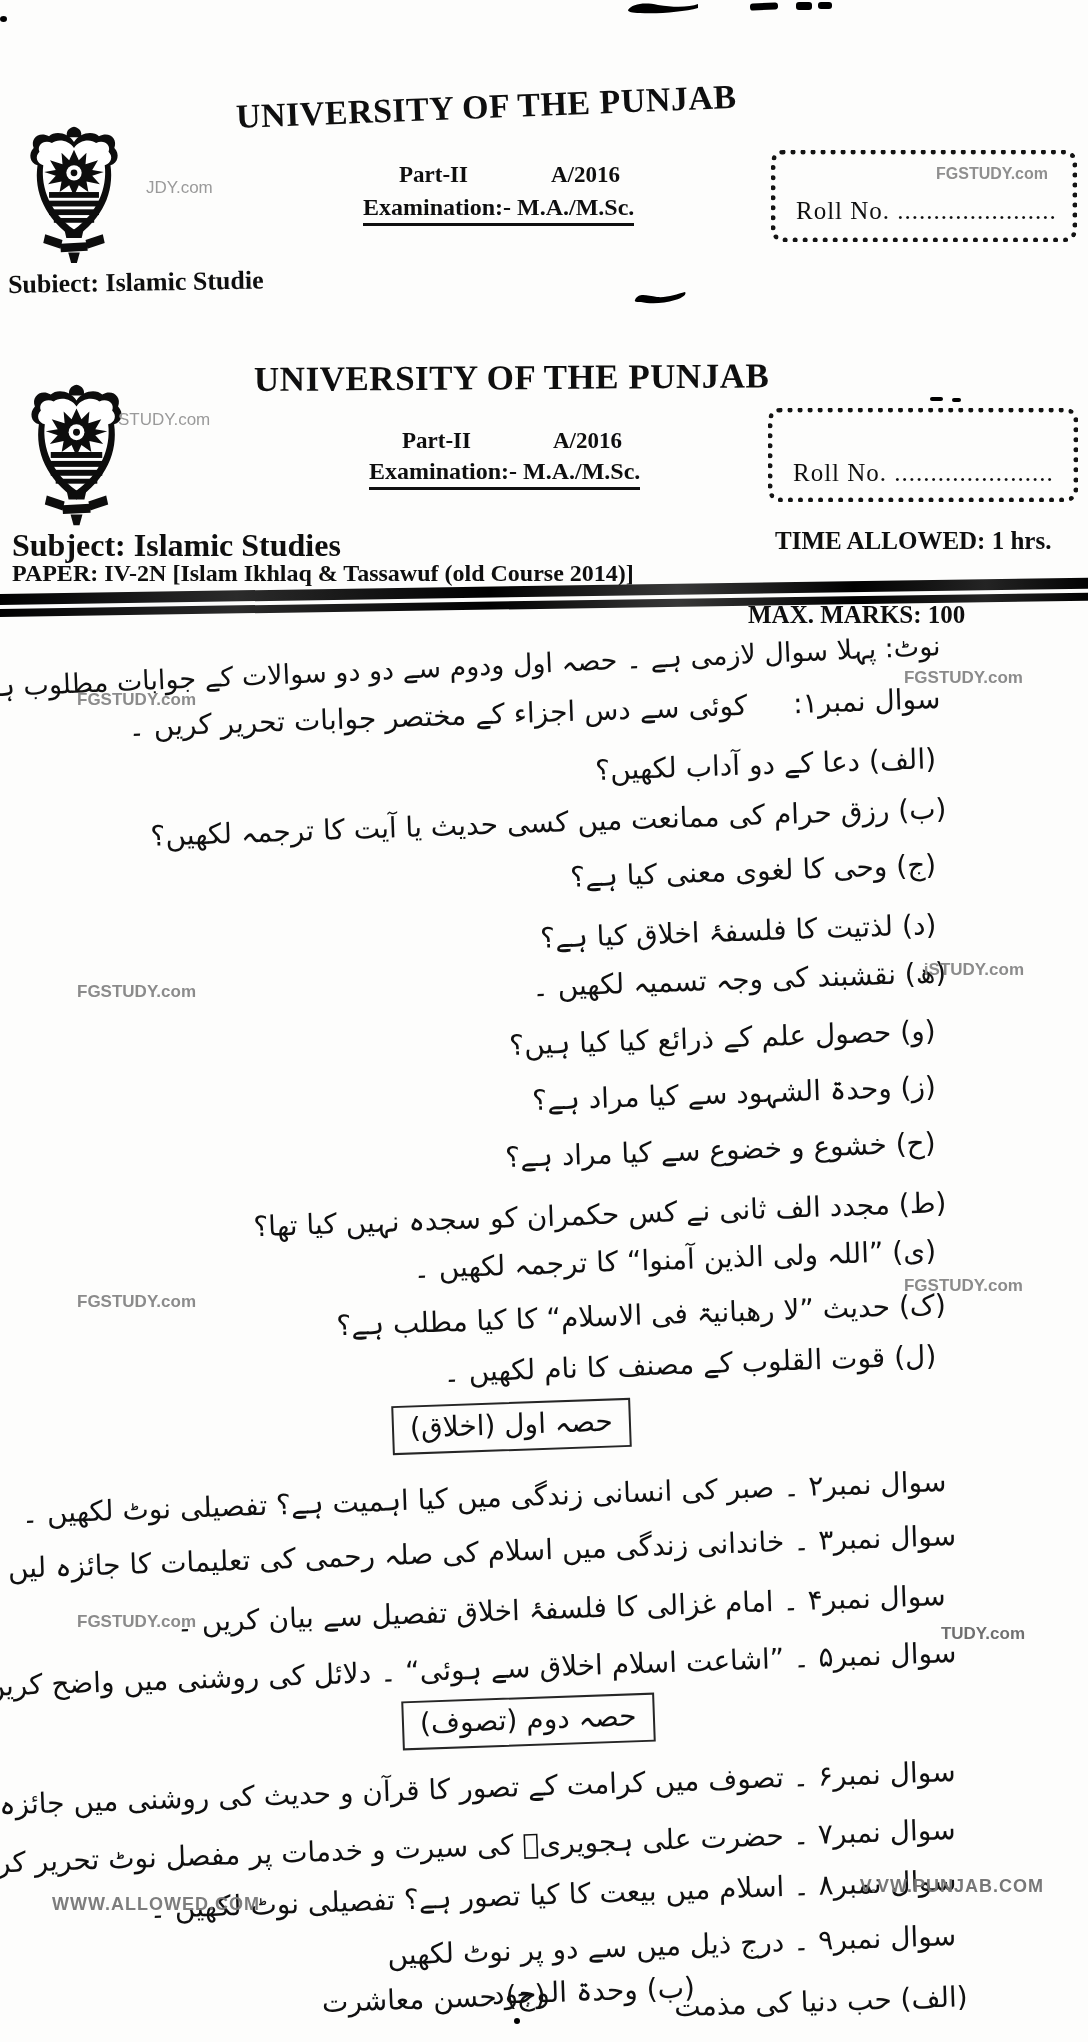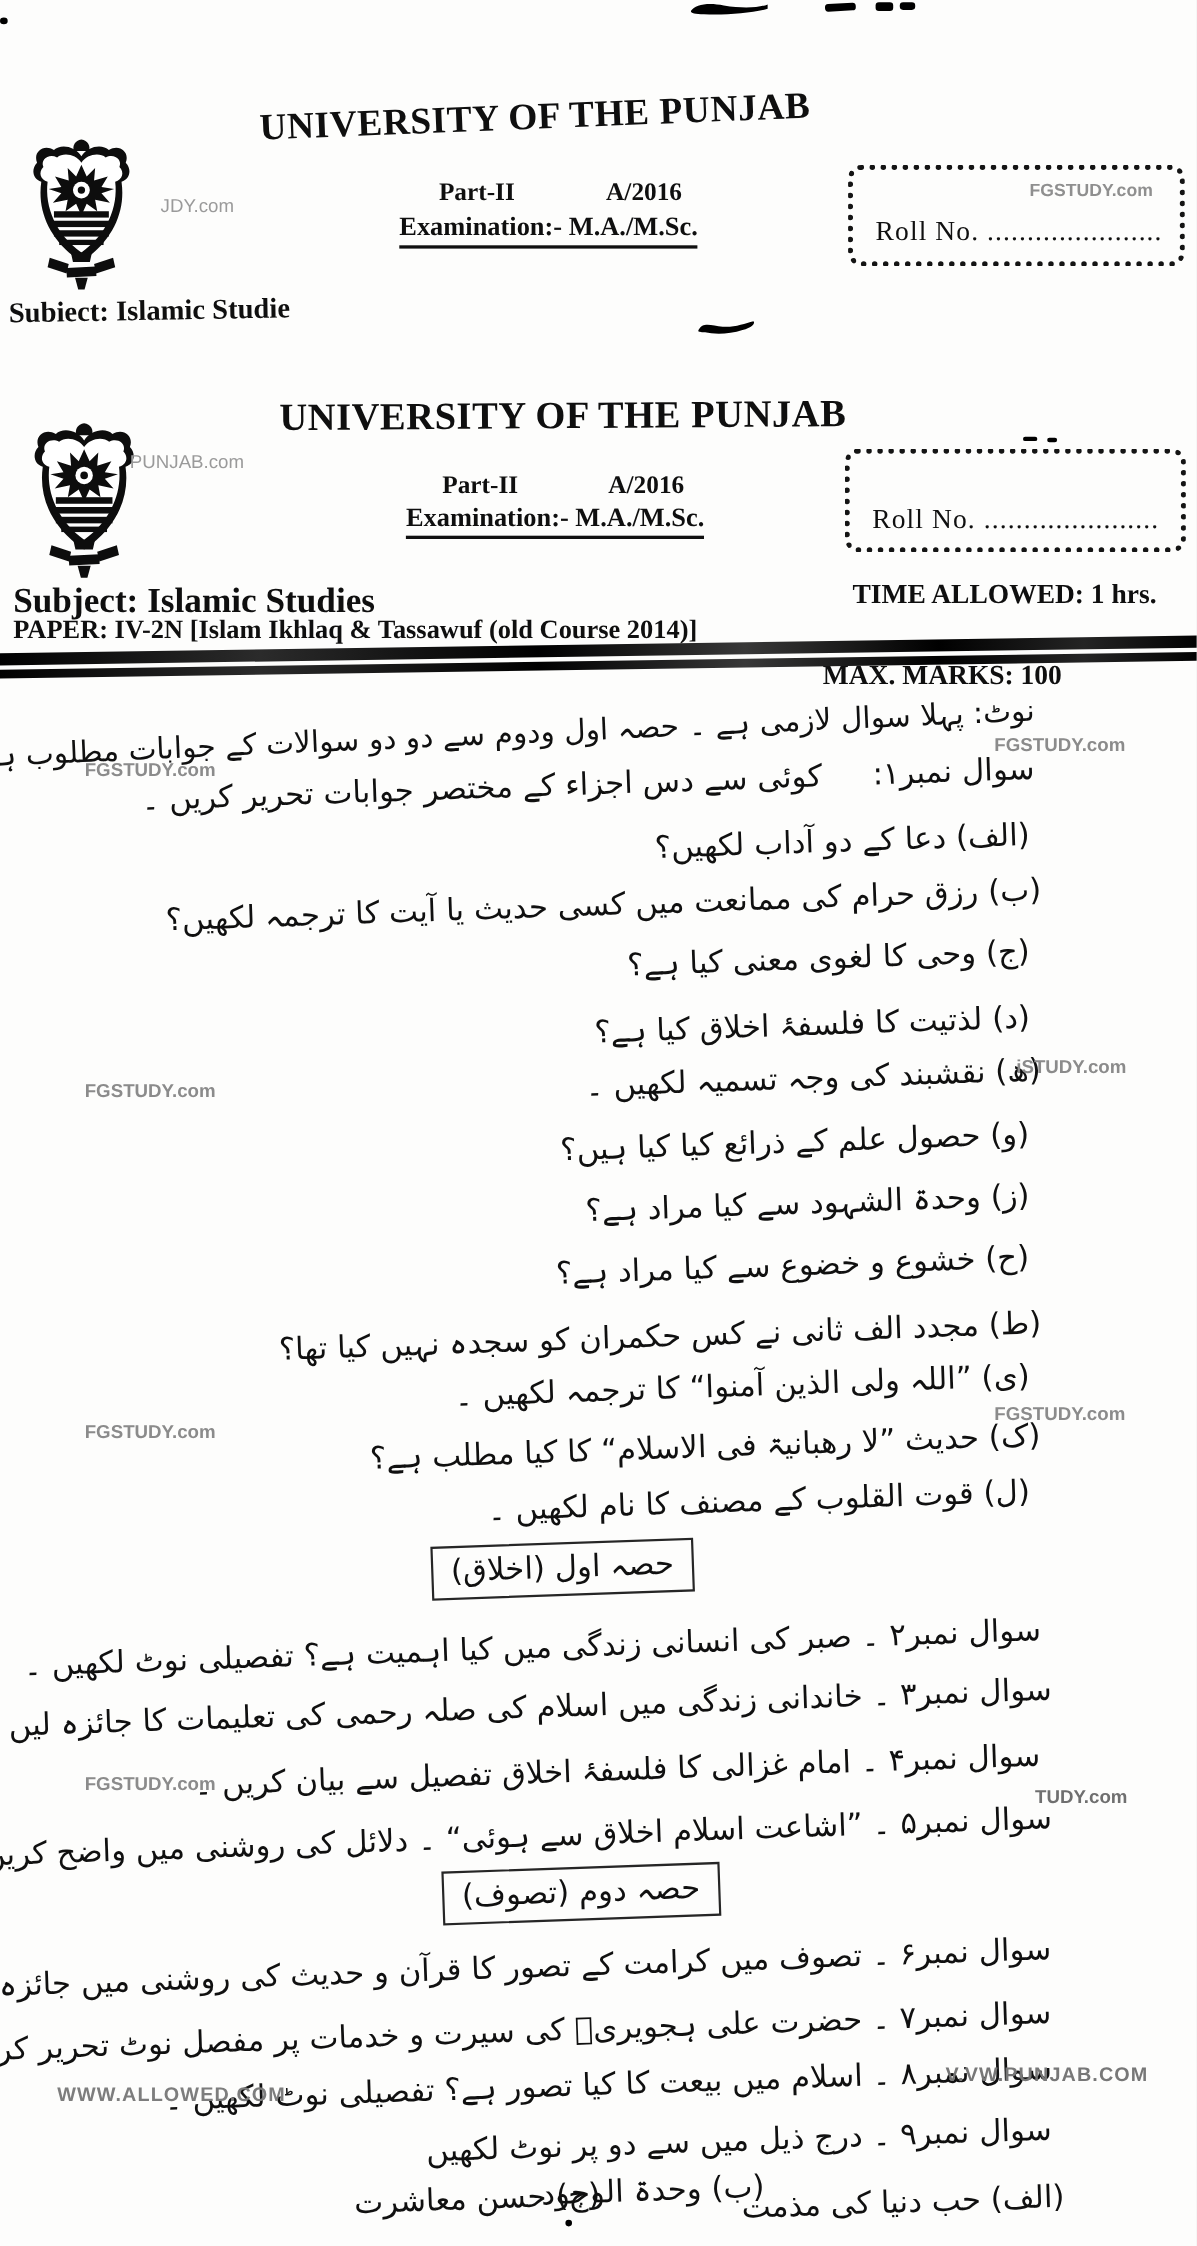--- a/index.html
+++ b/index.html
@@ -81,21 +81,21 @@
     <rect x="24" y="74" width="52" height="6" fill="#0d0d0d"></rect>
     <rect x="21" y="83" width="58" height="6" fill="#0d0d0d"></rect>
     <rect x="24" y="92" width="52" height="6" fill="#0d0d0d"></rect>
     <rect x="29" y="101" width="42" height="5" fill="#0d0d0d"></rect>
     <path d="M40 113 L60 113 L58 122 L42 122 Z" fill="#0d0d0d"></path>
     <path d="M20 118 L38 124 L36 133 L18 127 Z" fill="#0d0d0d"></path>
     <path d="M80 118 L62 124 L64 133 L82 127 Z" fill="#0d0d0d"></path>
     <rect x="36" y="127" width="28" height="9" fill="#0d0d0d" transform="rotate(-3 50 131)"></rect>
     <path d="M44 137 L56 137 L53 148 L47 148 Z" fill="#0d0d0d"></path>
   </svg>
-  <span class="wm" style="left:118px;top:410px;color:#9a9a9a;font-weight:normal;">PUNJAB.com</span>
+  <span class="wm" style="left:118px;top:410px;color:#9a9a9a;font-weight:normal;">STUDY.com</span>
 
   <span class="en" style="left:402px;top:428px;font-size:23px;">Part-II</span>
   <span class="en" style="left:553px;top:428px;font-size:23px;">A/2016</span>
   <span class="en" style="left:369px;top:458px;font-size:24px;border-bottom:3px solid #101010;padding-bottom:2px;">Examination:- M.A./M.Sc.</span>
 
   <div class="art" style="left:930px;top:397px;width:13px;height:4px;border-radius:2px;"></div>
   <div class="art" style="left:952px;top:398px;width:9px;height:4px;border-radius:2px;"></div>
 
   <div class="rollbox" style="left:768px;top:408px;width:300px;height:84px;">
     <span class="roll-label" style="left:20px;top:46px;">Roll No. ......................</span>

